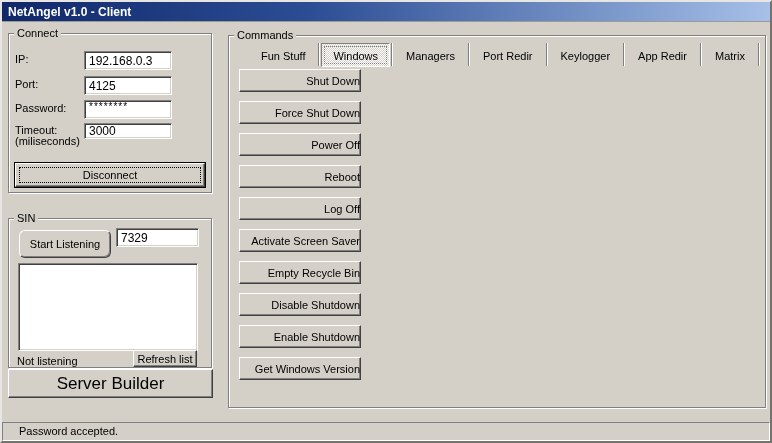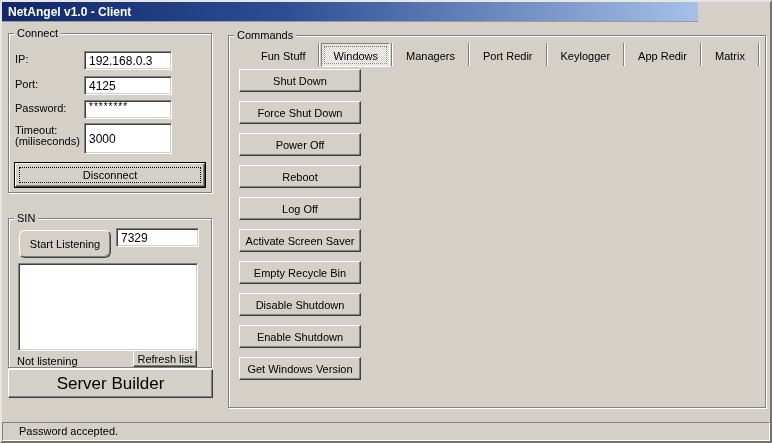--- a/index.html
+++ b/index.html
@@ -12,21 +12,21 @@
   }
   .window {
     position:relative;
     width:772px; height:443px;
     background:#d4d0c8;
     border:2px solid;
     border-color:#e8e6e3 #75736d #75736d #e8e6e3;
     overflow:hidden;
   }
   .titlebar {
-    position:absolute; left:0; top:0; width:696px; height:20px;
+    position:absolute; left:0; top:0; width:768px; height:20px;
     background:linear-gradient(to right,#10286a 0%,#2c4d94 40%,#a6c0e8 100%);
     color:#fff; font-weight:bold; font-size:12px;
     line-height:20px; padding-left:6px;
     border-bottom:1px solid #9c9a94;
   }
   .groupbox {
     position:absolute;
     border:1px solid #808080;
     box-shadow: inset 1px 1px 0 #ffffff, 1px 1px 0 #ffffff;
   }
@@ -94,21 +94,21 @@
   .cmdcol {
     position:absolute; left:10px; top:33px; width:122px;
     display:flex; flex-direction:column; gap:9px;
   }
   .cmdbtn {
     position:relative; width:122px; height:23px;
     background:#d4d0c8;
     border:1px solid; border-color:#ffffff #404040 #404040 #ffffff;
     box-shadow: inset -1px -1px 0 #808080;
     font-size:11px;
-    display:flex; align-items:center; justify-content:center;
+    display:flex; align-items:center; justify-content:flex-end;
     cursor:default; white-space:nowrap;
   }
   .statusbar {
     position:absolute; left:0; top:420px; width:768px; height:19px;
     background:#d4d0c8;
     border:1px solid; border-color:#808080 #ffffff #ffffff #808080;
     line-height:17px; padding-left:16px;
   }
 </style>
 </head>
@@ -127,21 +127,21 @@
     <input class="edit" style="left: 75px; top: 17px; width: 88px; height: 19px;" value="192.168.0.3">
 
     <span class="lbl" style="left:6px; top:44px;">Port:</span>
     <input class="edit" style="left: 75px; top: 42px; width: 88px; height: 19px;" value="4125">
 
     <span class="lbl" style="left:6px; top:68px;">Password:</span>
     <input class="edit pwd" style="left: 75px; top: 66px; width: 88px; height: 19px;" value="********">
 
     <span class="lbl" style="left:6px; top:90px;">Timeout:</span>
     <span class="lbl" style="left:6px; top:101px;">(miliseconds)</span>
-    <input class="edit" style="left: 75px; top: 89px; width: 88px; height: 31px;" value="3000">
+    <input class="edit" style="left: 75px; top: 89px; width: 88px; height: 16px;" value="3000">
 
     <div class="btn default" style="left:6px; top:129px; width:190px; height:24px;">
       <span>Disconnect</span>
     </div>
   </div>
 
   <div class="groupbox" style="left:6px; top:216px; width:204px; height:150px;">
     <span class="legend">SIN</span>
 
     <div class="btn" style="left:10px; top:11px; width:92px; height:28px;border-radius:6px;">

